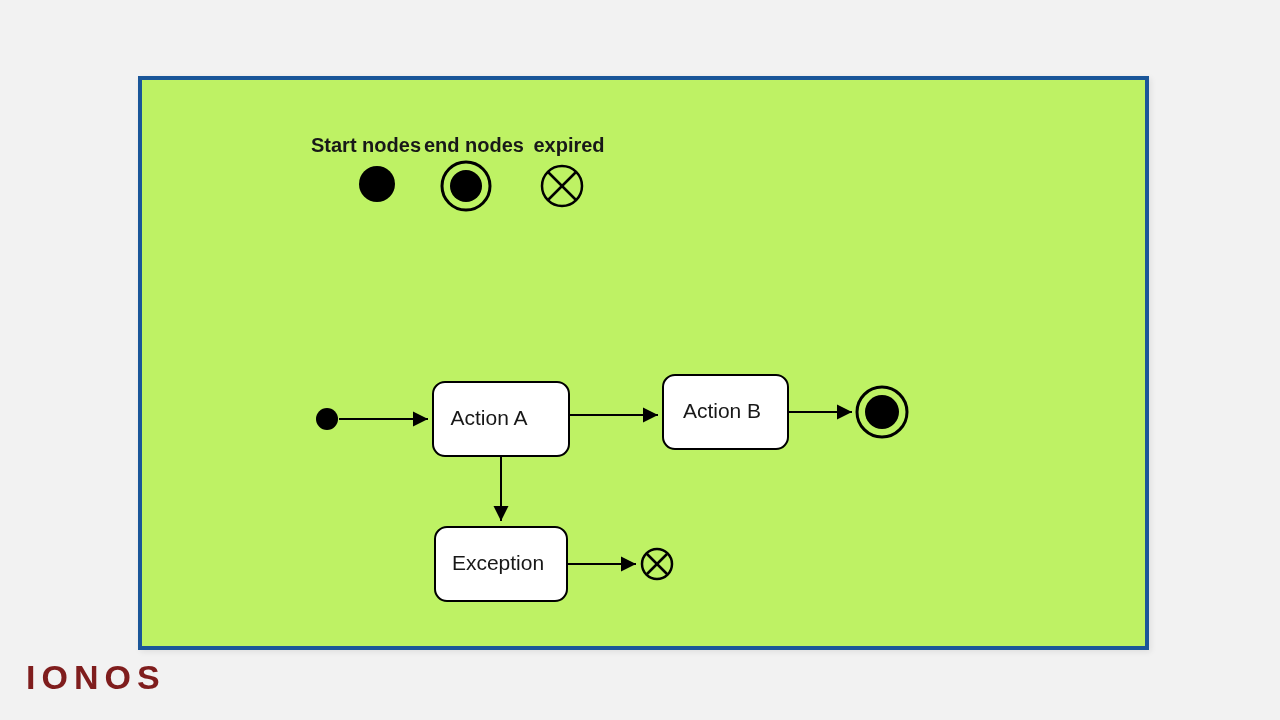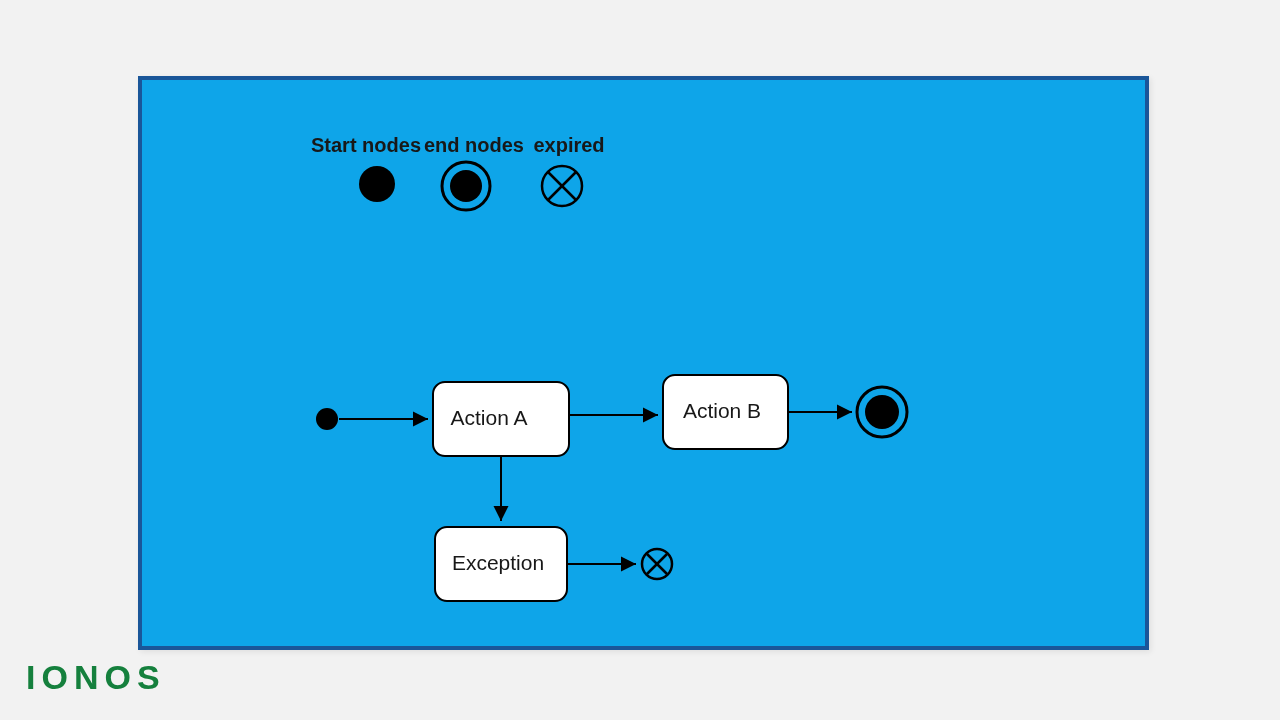--- a/index.html
+++ b/index.html
@@ -10,37 +10,37 @@
     background: #f2f2f2;
     font-family: Arial, Helvetica, sans-serif;
     overflow: hidden;
   }
   .frame {
     position: absolute;
     left: 138px;
     top: 76px;
     width: 1003px;
     height: 566px;
-    background: #0ea5e9;
+    background: #bef264;
     border: 4px solid #1a5699;
     box-shadow: 2px 2px 6px rgba(0,0,0,0.08);
   }
   .frame svg {
     width: 100%;
     height: 100%;
     display: block;
   }
   .brand {
     position: absolute;
     left: 26px;
     top: 658px;
     font-size: 34px;
     font-weight: 700;
     letter-spacing: 6px;
-    color: #15803d;
+    color: #7f1d1d;
   }
   .legend-label {
     font-size: 20px;
     font-weight: 600;
     fill: #181818;
   }
   .node-label {
     font-size: 21px;
     font-weight: 500;
     fill: #181818;

